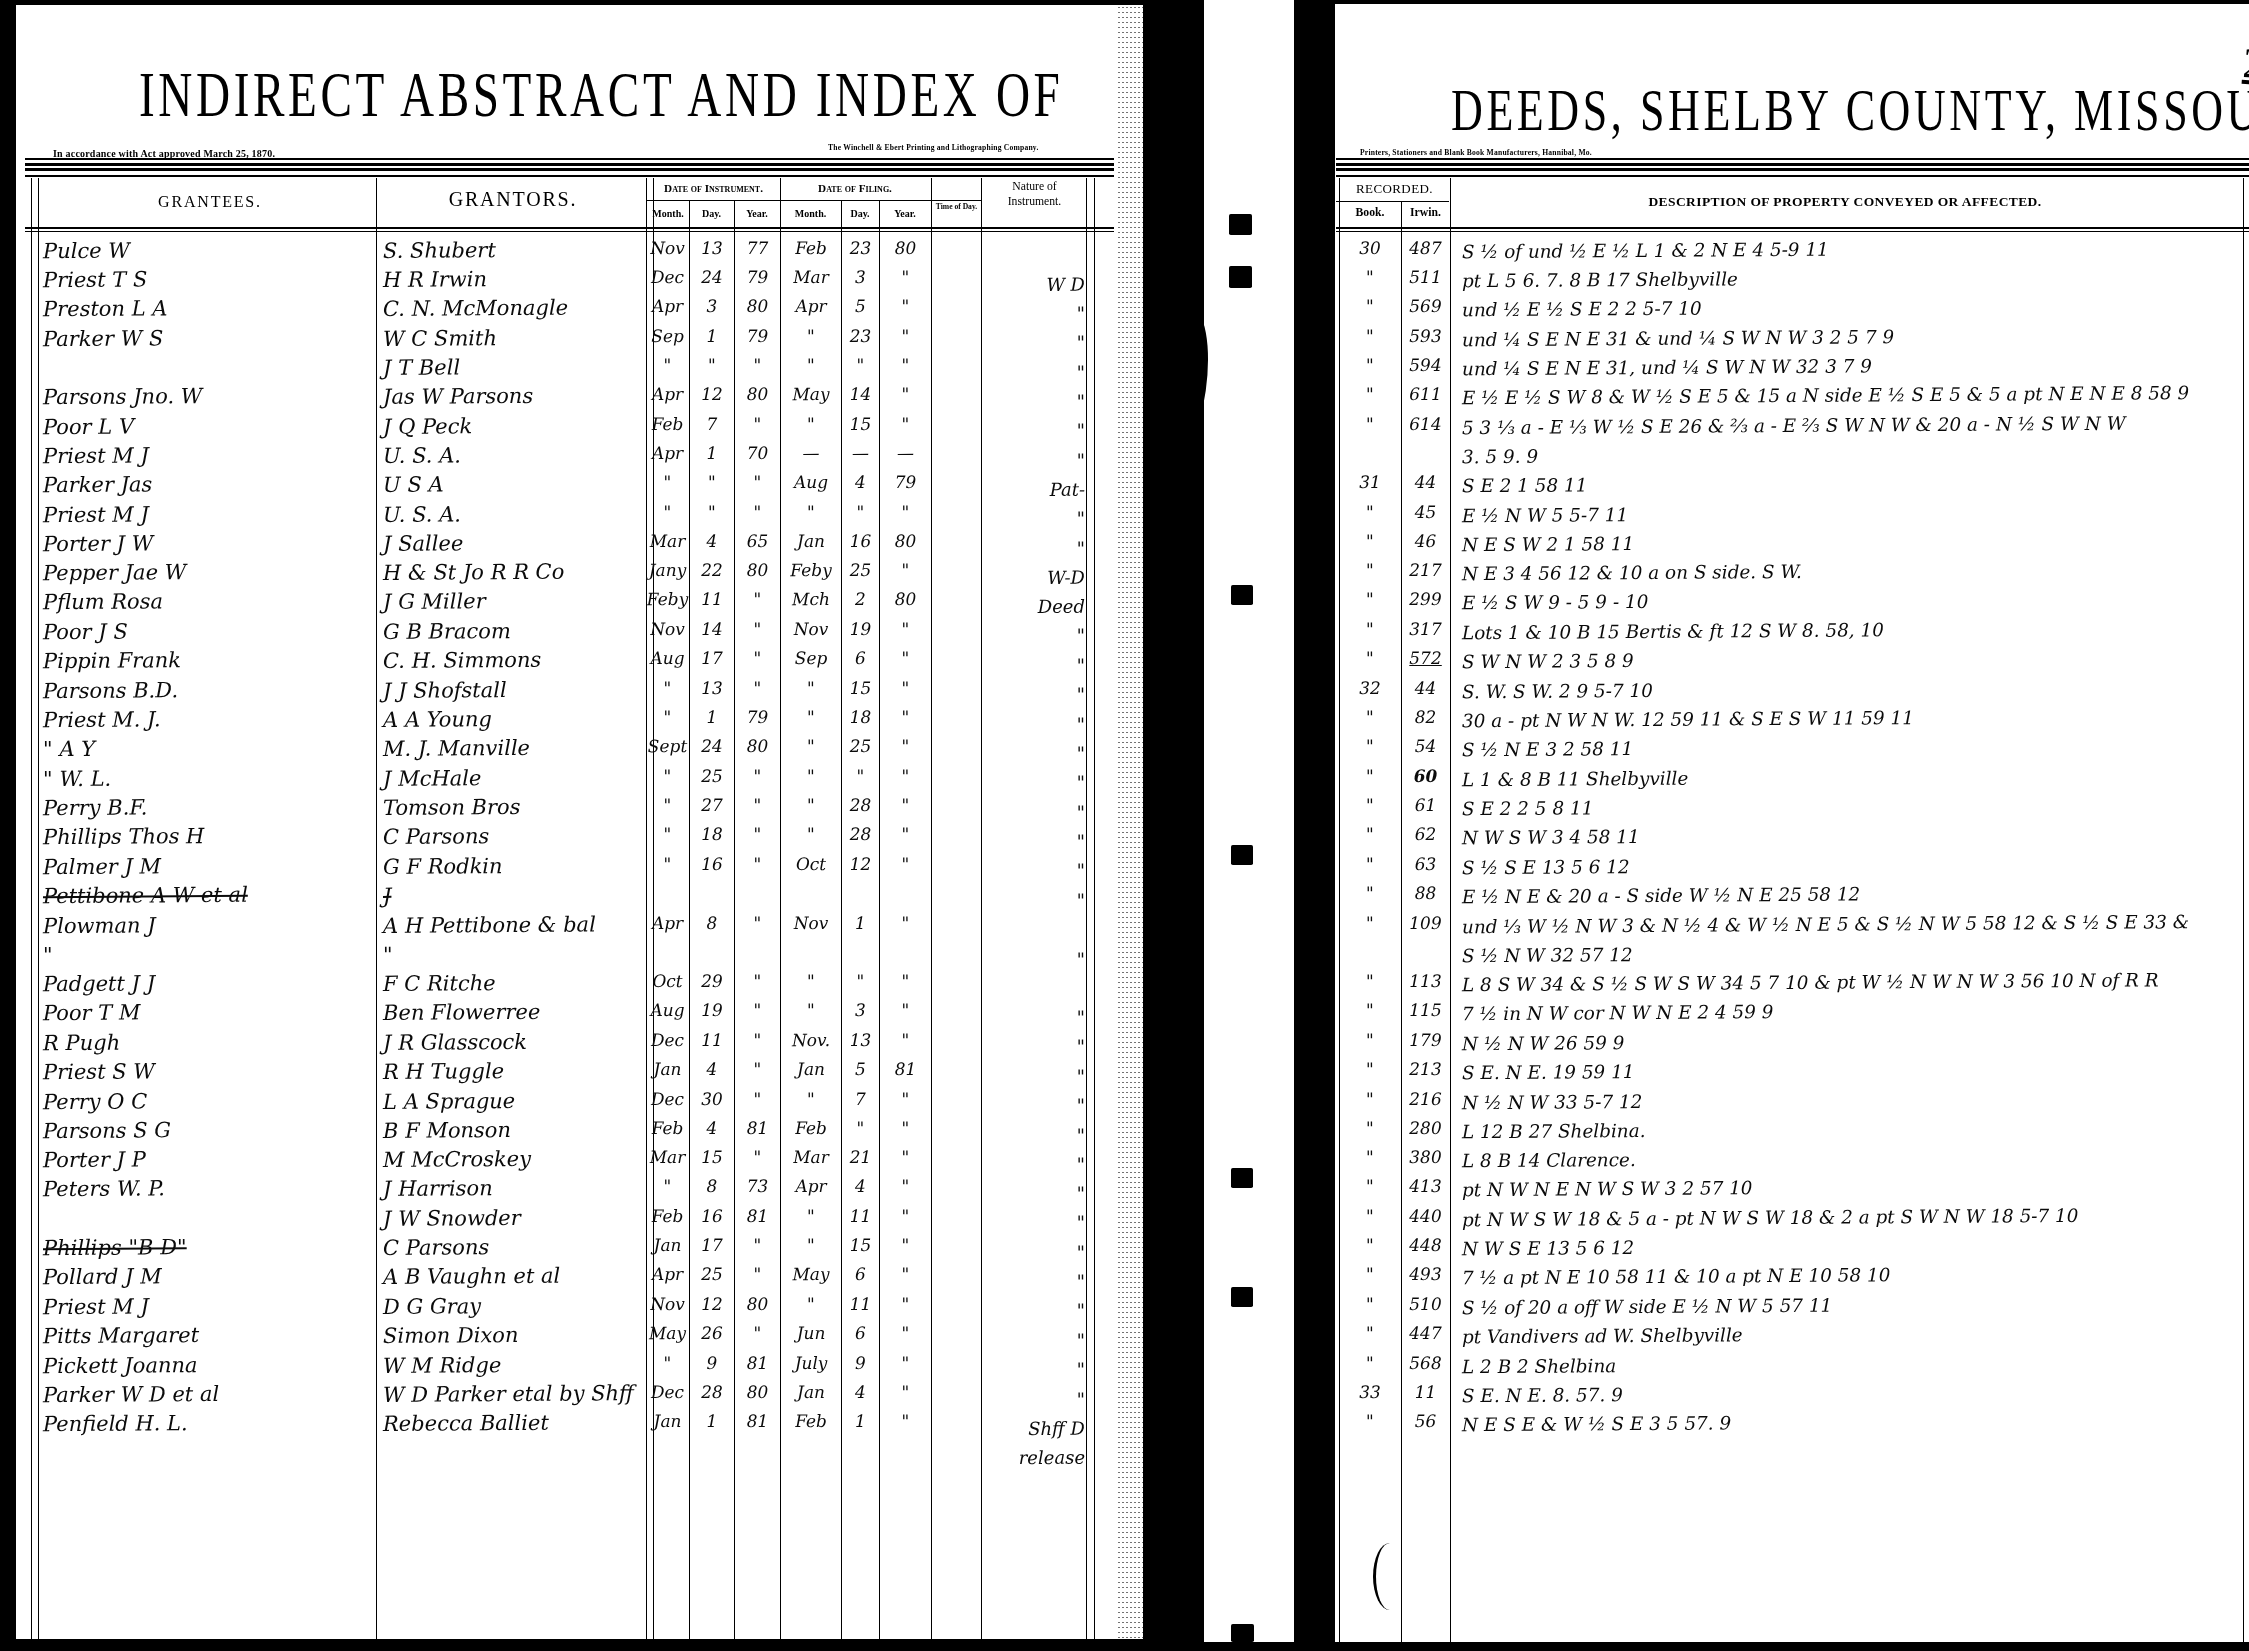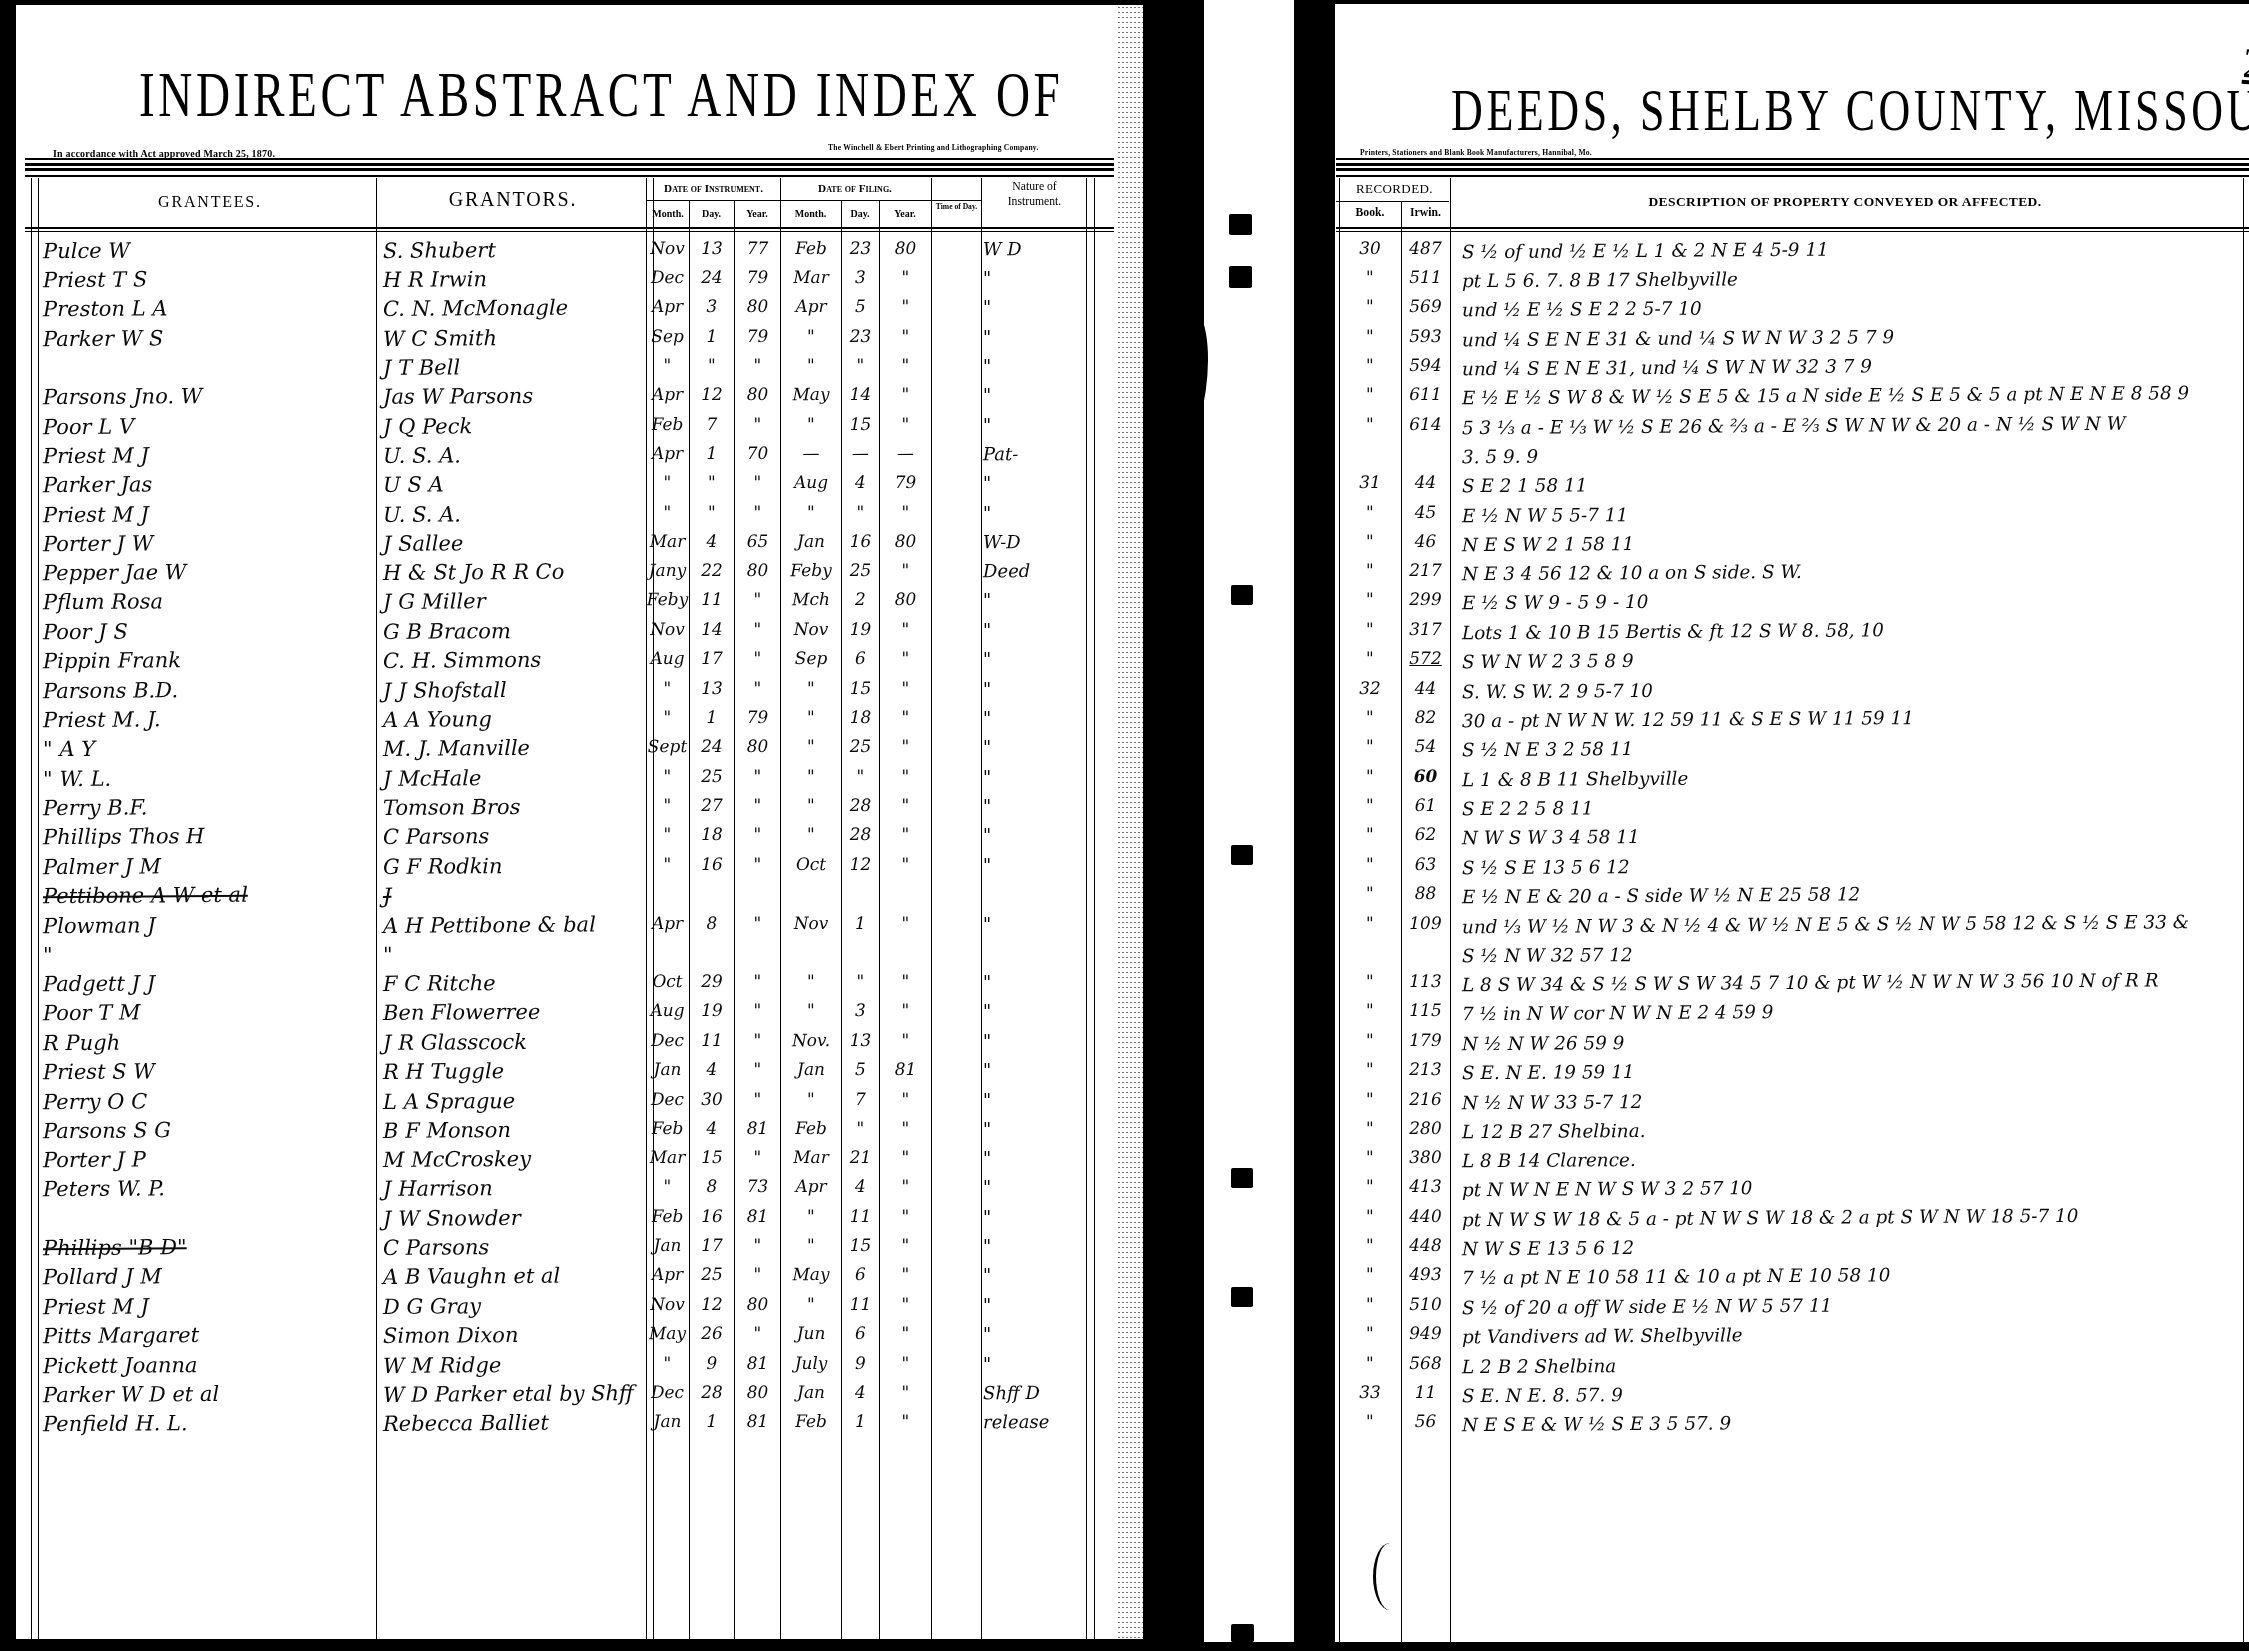--- a/index.html
+++ b/index.html
@@ -16,21 +16,21 @@
   
   .vrule{position:absolute;width:1.3px;background:#000;}
   .hrule{position:absolute;height:1.3px;background:#000;}
   .thickstack{position:absolute;background:repeating-linear-gradient(to bottom,#000 0 2.2px,#fff 2.2px 5px,#000 5px 7.6px,#fff 7.6px 10.3px,#000 10.3px 12.6px);}
   
   .hw{position:absolute;color:#0b0b0b;font-family:"DejaVu Serif","Liberation Serif",serif;
       font-style:italic;white-space:nowrap;transform:rotate(-.4deg);}
   .hw-name{font-size:21px;}
   .hw-date{font-size:17px;text-align:center;}
   .hw-desc{font-size:18.4px;}
-  .hw-nat{font-size:18px;text-align:left;}
+  .hw-nat{font-size:18px;text-align:right;margin-top:36px;}
   .struck{text-decoration:line-through;text-decoration-thickness:2.2px;}
   
   .hole{position:absolute;background:#000;border-radius:1.8px;}
   .speckle{position:absolute;background-image:radial-gradient(#000 0.5px,transparent 0.6px),radial-gradient(#000 0.4px,transparent 0.5px);
            background-size:4px 5px,5.8px 3.1px;opacity:.55;}
   .blob{position:absolute;background:#000;border-radius:50%;}
   .paren{position:absolute;border-left:3.1px solid #000;border-radius:60% 0 0 60%/50% 0 0 50%;}
 </style>
 </head>
 <body>
@@ -550,21 +550,21 @@
       <div class="hw hw-name" style="left: 43px; top: 1323px; width: 328px;">Pitts Margaret</div>
       <div class="hw hw-name" style="left: 383px; top: 1323px; width: 259px;">Simon Dixon</div>
       <div class="hw hw-date" style="left: 646px; top: 1323px; width: 43px;">May</div>
       <div class="hw hw-date" style="left: 690px; top: 1323px; width: 44px;">26</div>
       <div class="hw hw-date" style="left: 735px; top: 1323px; width: 45px;">"</div>
       <div class="hw hw-date" style="left: 781px; top: 1323px; width: 60px;">Jun</div>
       <div class="hw hw-date" style="left: 842px; top: 1323px; width: 37px;">6</div>
       <div class="hw hw-date" style="left: 880px; top: 1323px; width: 51px;">"</div>
       <div class="hw hw-nat" style="left: 983px; top: 1323px; width: 102px;">"</div>
       <div class="hw hw-date" style="left: 1341px; top: 1323px; width: 58px;">"</div>
-      <div class="hw hw-date" style="left: 1402px; top: 1323px; width: 47px;">949</div>
+      <div class="hw hw-date" style="left: 1402px; top: 1323px; width: 47px;">447</div>
       <div class="hw hw-desc" style="left: 1462px; top: 1323px; width: 927px;">pt Vandivers ad W. Shelbyville</div>
       <div class="hw hw-name" style="left: 43px; top: 1353px; width: 328px;">Pickett Joanna</div>
       <div class="hw hw-name" style="left: 383px; top: 1353px; width: 259px;">W M Ridge</div>
       <div class="hw hw-date" style="left: 646px; top: 1353px; width: 43px;">"</div>
       <div class="hw hw-date" style="left: 690px; top: 1353px; width: 44px;">9</div>
       <div class="hw hw-date" style="left: 735px; top: 1353px; width: 45px;">81</div>
       <div class="hw hw-date" style="left: 781px; top: 1353px; width: 60px;">July</div>
       <div class="hw hw-date" style="left: 842px; top: 1353px; width: 37px;">9</div>
       <div class="hw hw-date" style="left: 880px; top: 1353px; width: 51px;">"</div>
       <div class="hw hw-nat" style="left: 983px; top: 1353px; width: 102px;">"</div>

